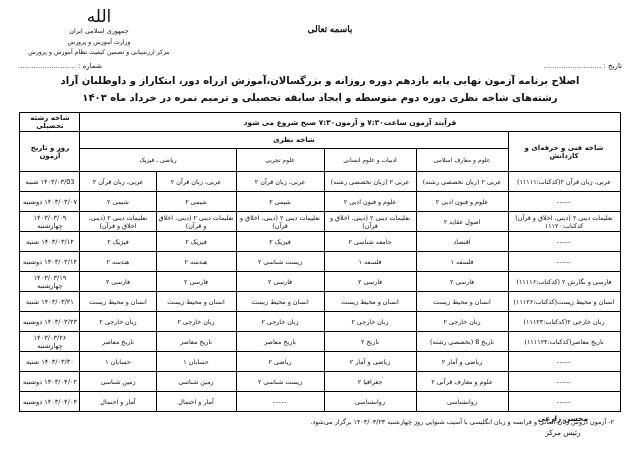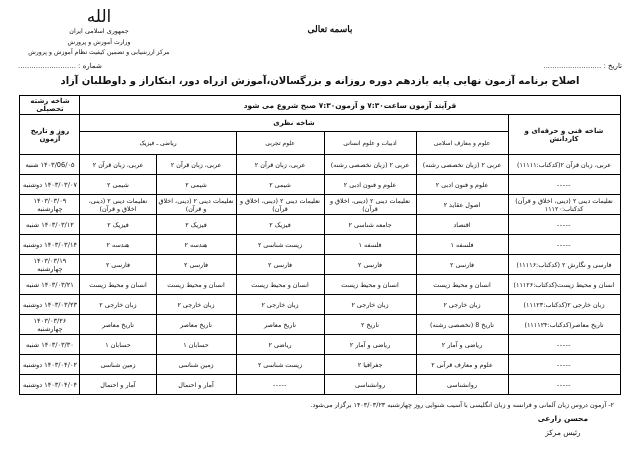--- a/index.html
+++ b/index.html
@@ -81,20 +81,21 @@
     <div class="hdr-left"></div>
   </div>
 
   <div class="rowline">
     <div class="dotline">شماره : ..........................</div>
     <div class="dotline">تاریخ : ..........................</div>
   </div>
 
   <div class="title">
     <span class="ln">اصلاح برنامه آزمون نهایی پایه یازدهم دوره روزانه و بزرگسالان،آموزش ازراه دور، ابتکاراز و داوطلبان آزاد</span>
+    <span class="ln">رشته‌های شاخه نظری دوره دوم متوسطه و ایجاد سابقه تحصیلی و ترمیم نمره در خرداد ماه ۱۴۰۳</span>
   </div>
 
   <table>
     <colgroup>
       <col class="c-fanni">
         <col class="c-olum">
         <col class="c-adab">
       <col class="c-tajr">
         <col class="c-fizik">
         <col class="c-riazi">
@@ -120,21 +121,21 @@
       </tr>
 
       <tr>
         <td class="cell">عربی، زبان قرآن ۲(کدکتاب:۱۱۱۱۱)</td>
         <td class="cell">عربی ۲ (زبان تخصصی رشته)</td>
         <td class="cell">عربی ۲ (زبان تخصصی رشته)</td>
         <td class="cell">عربی، زبان قرآن ۲</td>
         <td class="cell">عربی، زبان قرآن ۲</td>
         <td class="cell">عربی، زبان قرآن ۲</td>
         <td class="cell">
-          <span class="date">۱۴۰۳/06/۰۵</span>
+          <span class="date">۱۴۰۳/۰۳/03</span>
           <span class="day">شنبه</span>
         </td>
       </tr>
       <tr>
         <td class="cell dash">-----</td>
         <td class="cell">علوم و فنون ادبی ۲</td>
         <td class="cell">علوم و فنون ادبی ۲</td>
         <td class="cell">شیمی ۲</td>
         <td class="cell">شیمی ۲</td>
         <td class="cell">شیمی ۲</td>

